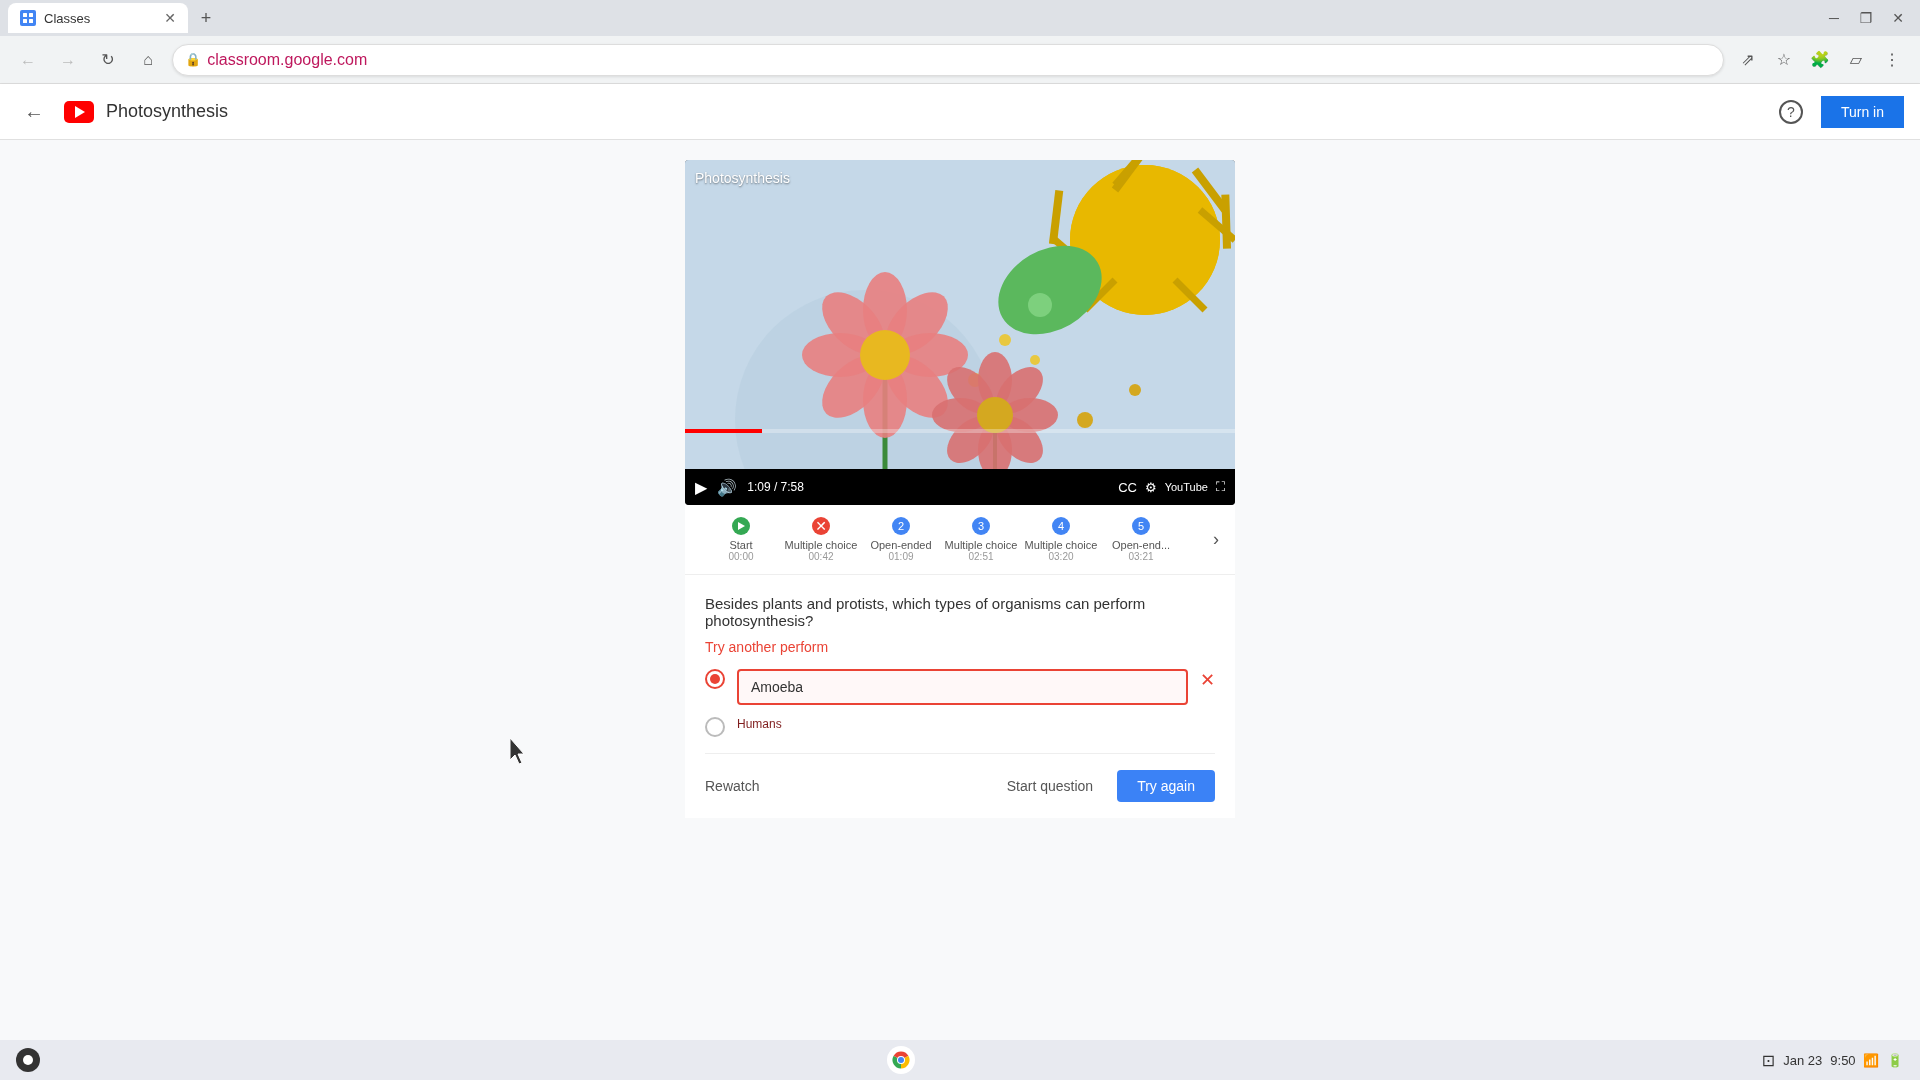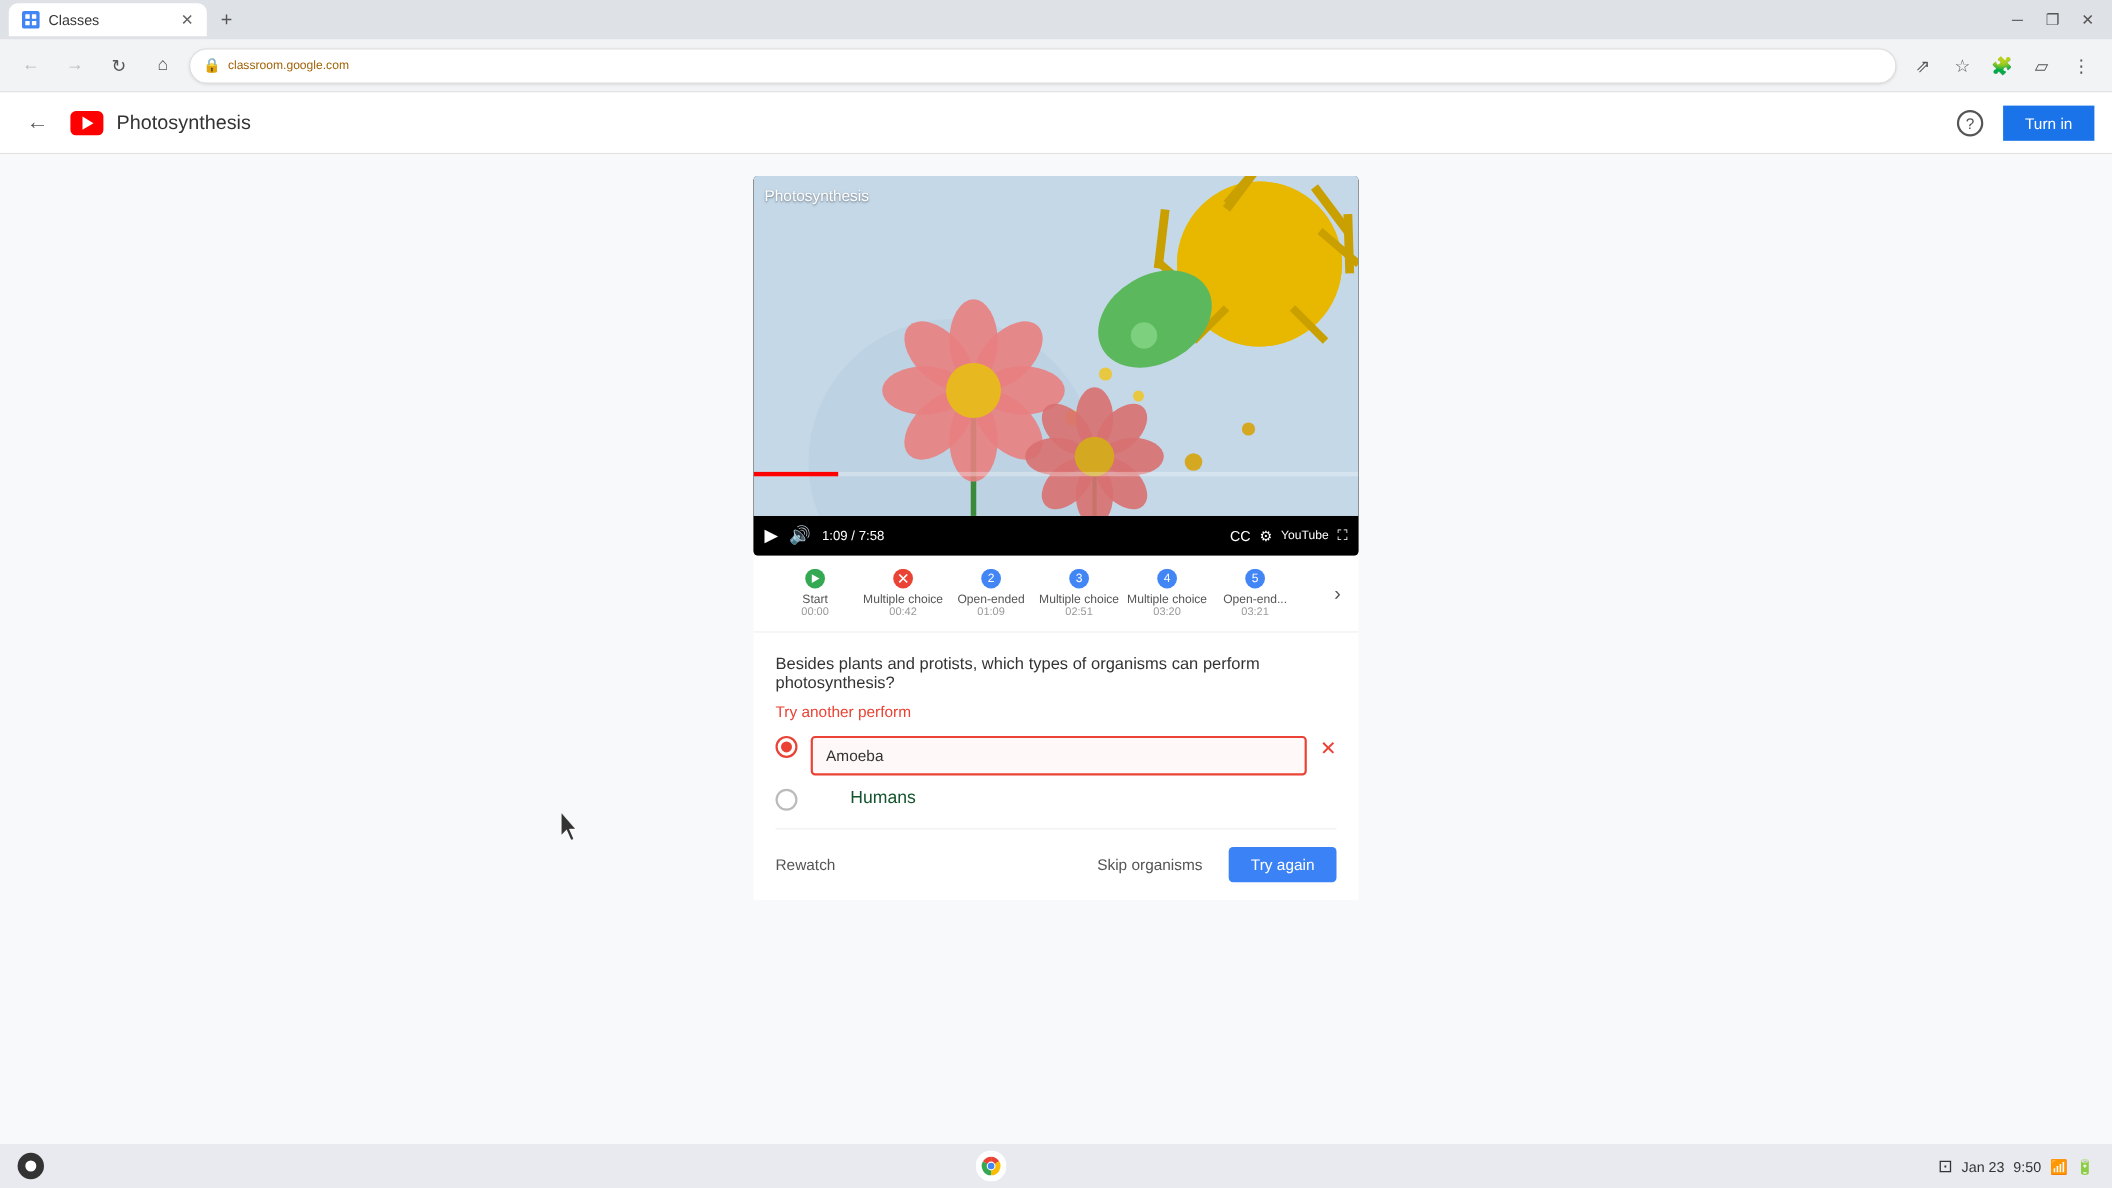--- a/index.html
+++ b/index.html
@@ -97,21 +97,21 @@
       background: #fff;
       border-radius: 16px;
       display: flex;
       align-items: center;
       padding: 0 12px;
       gap: 6px;
       border: 1px solid #ddd;
       box-shadow: 0 1px 3px rgba(0,0,0,0.1);
     }
     .lock-icon { font-size: 13px; color: #555; }
-    .address-text { font-size: 11px; color: #a16207; }
+    .address-text { font-size: 16px; color: #be185d; }
     .nav-icons-right {
       display: flex;
       gap: 4px;
     }
 
     
     .classroom-header {
       background: #fff;
       height: 56px;
       display: flex;
@@ -331,23 +331,22 @@
       flex: 1;
       padding: 8px 12px;
       border: 2px solid #ea4335;
       border-radius: 4px;
       font-size: 14px;
       background: #fff8f8;
       color: #333;
       outline: none;
     }
     .answer-text {
-      font-size: 16px;
-      color: #14532d;
-      margin-left: 36px;
+      font-size: 12px;
+      color: #7f1d1d;
     }
     .clear-btn {
       background: none;
       border: none;
       cursor: pointer;
       font-size: 18px;
       color: #ea4335;
     }
     .divider { border: none; border-top: 1px solid #eee; margin: 16px 0; }
 
@@ -618,21 +617,21 @@
       <div class="radio-btn"></div>
       <span class="answer-text">Humans</span>
     </div>
 
 
     <hr class="divider">
 
     <div class="bottom-actions">
       <button class="rewatch-btn">Rewatch</button>
       <div class="bottom-right">
-        <button class="skip-btn">Skip organisms</button>
+        <button class="skip-btn">Start question</button>
         <button class="try-again-btn">Try again</button>
       </div>
     </div>
   </div>
 
 </div>
 
 <div class="taskbar">
   <div class="taskbar-left">
     <div style="width:24px;height:24px;border-radius:50%;background:#333;display:flex;align-items:center;justify-content:center;">

